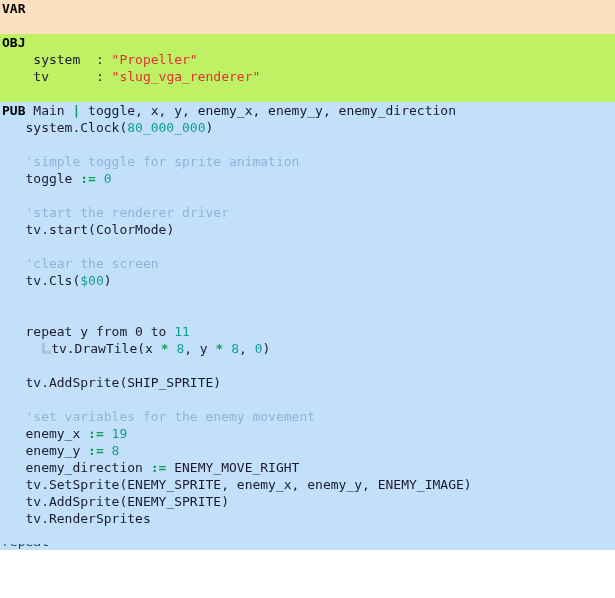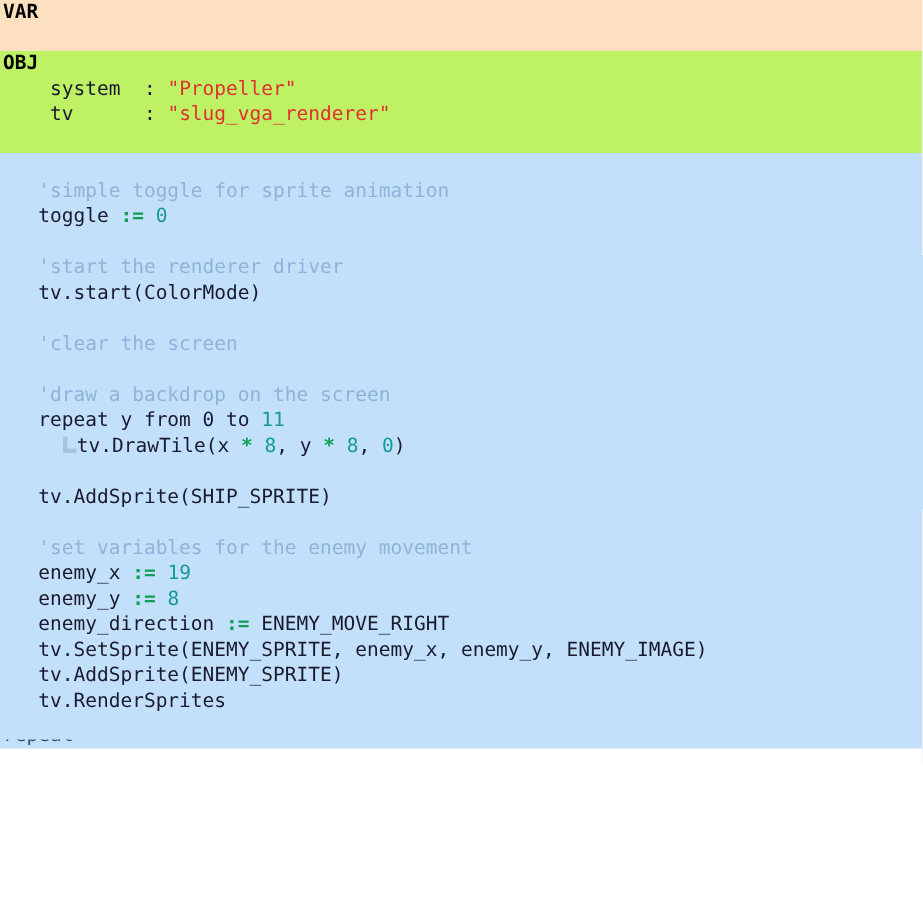--- a/index.html
+++ b/index.html
@@ -101,39 +101,42 @@
 
   <div class="block block-obj">
     <div class="line"><span class="kw">OBJ</span></div>
     <div class="line"><span class="plain">    </span><span class="ident">system</span><span class="plain">  </span><span class="punct">:</span><span class="plain"> </span><span class="str">"Propeller"</span></div>
     <div class="line"><span class="plain">    </span><span class="ident">tv</span><span class="plain">      </span><span class="punct">:</span><span class="plain"> </span><span class="str">"slug_vga_renderer"</span></div>
     <div class="line blank">&nbsp;</div>
   </div>
 
   <div class="block block-pub">
 
+    <div class="line"><span class="kw">PUB</span><span class="plain"> </span><span class="ident">Main</span><span class="plain"> </span><span class="pipe">|</span><span class="plain"> </span><span class="ident">toggle, x, y, enemy_x, enemy_y, enemy_direction</span></div>
 
+    <div class="line"><span class="plain">   </span><span class="ident">system.Clock</span><span class="punct">(</span><span class="num">80_000_000</span><span class="punct">)</span></div>
 
     <div class="line blank">&nbsp;</div>
 
     <div class="line"><span class="plain">   </span><span class="cmt">'simple toggle for sprite animation</span></div>
     <div class="line"><span class="plain">   </span><span class="ident">toggle</span><span class="plain"> </span><span class="op">:=</span><span class="plain"> </span><span class="num">0</span></div>
 
     <div class="line blank">&nbsp;</div>
 
     <div class="line"><span class="plain">   </span><span class="cmt">'start the renderer driver</span></div>
     <div class="line"><span class="plain">   </span><span class="ident">tv.start</span><span class="punct">(</span><span class="ident">ColorMode</span><span class="punct">)</span></div>
 
     <div class="line blank">&nbsp;</div>
 
     <div class="line"><span class="plain">   </span><span class="cmt">'clear the screen</span></div>
+    <div class="line"><span class="plain">   </span><span class="ident">tv.Cls</span><span class="punct">(</span><span class="num">$00</span><span class="punct">)</span></div>
 
     <div class="line blank">&nbsp;</div>
 
-    <div class="line"><span class="plain">   </span><span class="cmt">'draw a backdrop on the screen</span></div>
+    <div class="line"><span class="plain">   </span></div>
     <div class="line"><span class="plain">   </span><span class="ident">repeat y from 0 to</span><span class="plain"> </span><span class="num">11</span></div>
     <div class="line"><span class="plain">     </span><span class="guide short"></span><span class="ident">tv.DrawTile</span><span class="punct">(</span><span class="ident">x</span><span class="plain"> </span><span class="op">*</span><span class="plain"> </span><span class="num">8</span><span class="punct">, </span><span class="ident">y</span><span class="plain"> </span><span class="op">*</span><span class="plain"> </span><span class="num">8</span><span class="punct">, </span><span class="num">0</span><span class="punct">)</span></div>
 
     <div class="line blank">&nbsp;</div>
 
     <div class="line"><span class="plain">   </span><span class="ident">tv.AddSprite</span><span class="punct">(</span><span class="ident">SHIP_SPRITE</span><span class="punct">)</span></div>
 
     <div class="line blank">&nbsp;</div>
 
     <div class="line"><span class="plain">   </span><span class="cmt">'set variables for the enemy movement</span></div>

